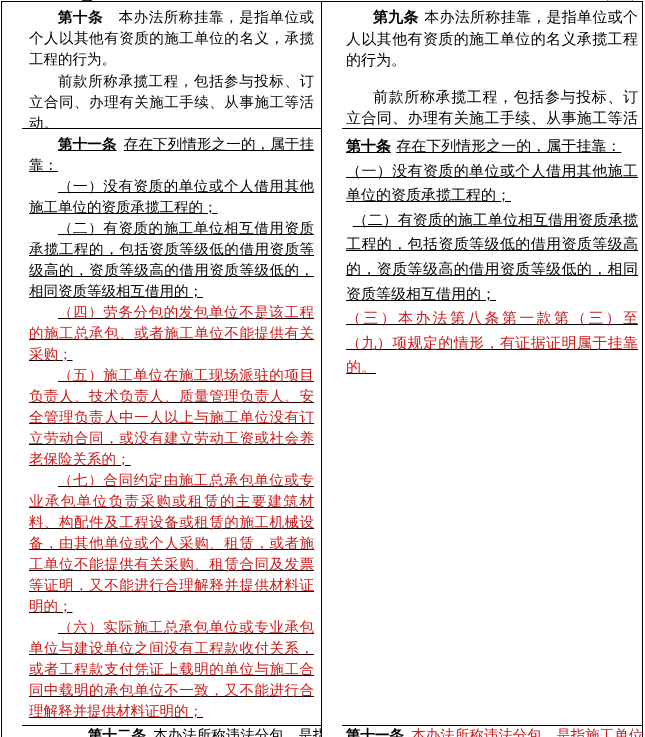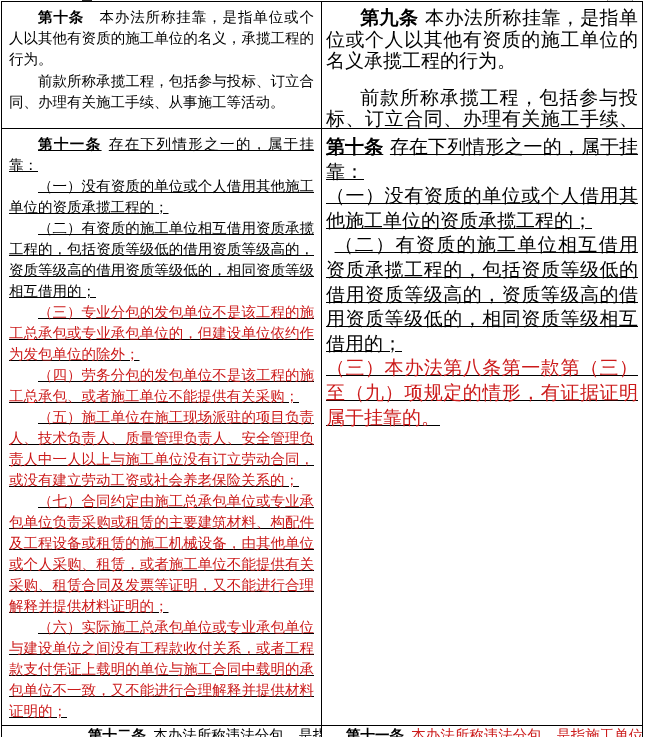--- a/index.html
+++ b/index.html
@@ -20,34 +20,34 @@
     width:642px;height:745px;
     box-sizing:border-box;
     border:1px solid #000;
     display:grid;
     grid-template-columns:320px 1fr;
     grid-template-rows:127px 597px 1fr;
     background:#fff;
   }
   .cell{box-sizing:border-box;overflow:hidden;}
   .cl{border-right:1px solid #000;}
-  .rb{border-bottom:1px solid #000;}
+  .rb{border-bottom:1px solid #000;margin-left:20px;}
 
   .cell p{margin:0;text-align:justify;word-break:break-all;}
   .b{font-weight:bold;}
   .b-wide{margin-right:1.05em;}
   .b-half{margin-right:0.5em;}
   .b-sm{margin-right:0.35em;}
   .red{color:#cc1a1a;}
 
   
   .c-l{padding:5px 7px 4px 7px;font-size:14.5px;line-height:21.2px;}
   .c-l p{text-indent:2em;}
   
-  .c-r{padding:5px 4px 4px 4px;font-size:19px;}
+  .c-r{padding:5px 4px 4px 4px;font-size:15px;}
   .c-r1{line-height:21.5px;}
   .c-r1 p{text-indent:1.8em;}
   .c-r1 .para2{margin-top:15px;}
   .c-r2{line-height:24.6px;text-decoration:underline;}
   .c-r2 p{text-indent:0;}
   .c-r2 p.ind-half{text-indent:0.45em;}
   .c-l2{line-height:21px;text-decoration:underline;}
 
   
   .c-3 p{white-space:nowrap;text-align:left;line-height:15px;padding-top:2px;font-size:14.5px;}
@@ -71,21 +71,20 @@
 
     <div class="cell rb c-r c-r1">
       <p><span class="b b-sm">第九条</span><span>本办法所称挂靠，是指单位或个人以其他有资质的施工单位的名义承揽工程的行为。</span></p>
       <p class="para2">前款所称承揽工程，包括参与投标、订立合同、办理有关施工手续、从事施工等活动。</p>
     </div>
 
     <div class="cell cl rb c-l c-l2">
       <p><span class="b b-half">第十一条</span><span>存在下列情形之一的，属于挂靠：</span></p>
       <p>（一）没有资质的单位或个人借用其他施工单位的资质承揽工程的；</p>
       <p>（二）有资质的施工单位相互借用资质承揽工程的，包括资质等级低的借用资质等级高的，资质等级高的借用资质等级低的，相同资质等级相互借用的；</p>
-      <p class="red">（三）专业分包的发包单位不是该工程的施工总承包或专业承包单位的，但建设单位依约作为发包单位的除外；</p>
       <p class="red">（四）劳务分包的发包单位不是该工程的施工总承包、或者施工单位不能提供有关采购；</p>
       <p class="red">（五）施工单位在施工现场派驻的项目负责人、技术负责人、质量管理负责人、安全管理负责人中一人以上与施工单位没有订立劳动合同，或没有建立劳动工资或社会养老保险关系的；</p>
       <p class="red">（七）合同约定由施工总承包单位或专业承包单位负责采购或租赁的主要建筑材料、构配件及工程设备或租赁的施工机械设备，由其他单位或个人采购、租赁，或者施工单位不能提供有关采购、租赁合同及发票等证明，又不能进行合理解释并提供材料证明的；</p>
       <p class="red">（六）实际施工总承包单位或专业承包单位与建设单位之间没有工程款收付关系，或者工程款支付凭证上载明的单位与施工合同中载明的承包单位不一致，又不能进行合理解释并提供材料证明的；</p>
       <p class="red">（八）法律法规规定的其他挂靠行为。</p>
     </div>
 
     <div class="cell rb c-r c-r2">
       <p><span class="b b-sm">第十条</span><span>存在下列情形之一的，属于挂靠：</span></p>
       <p>（一）没有资质的单位或个人借用其他施工单位的资质承揽工程的；</p>

